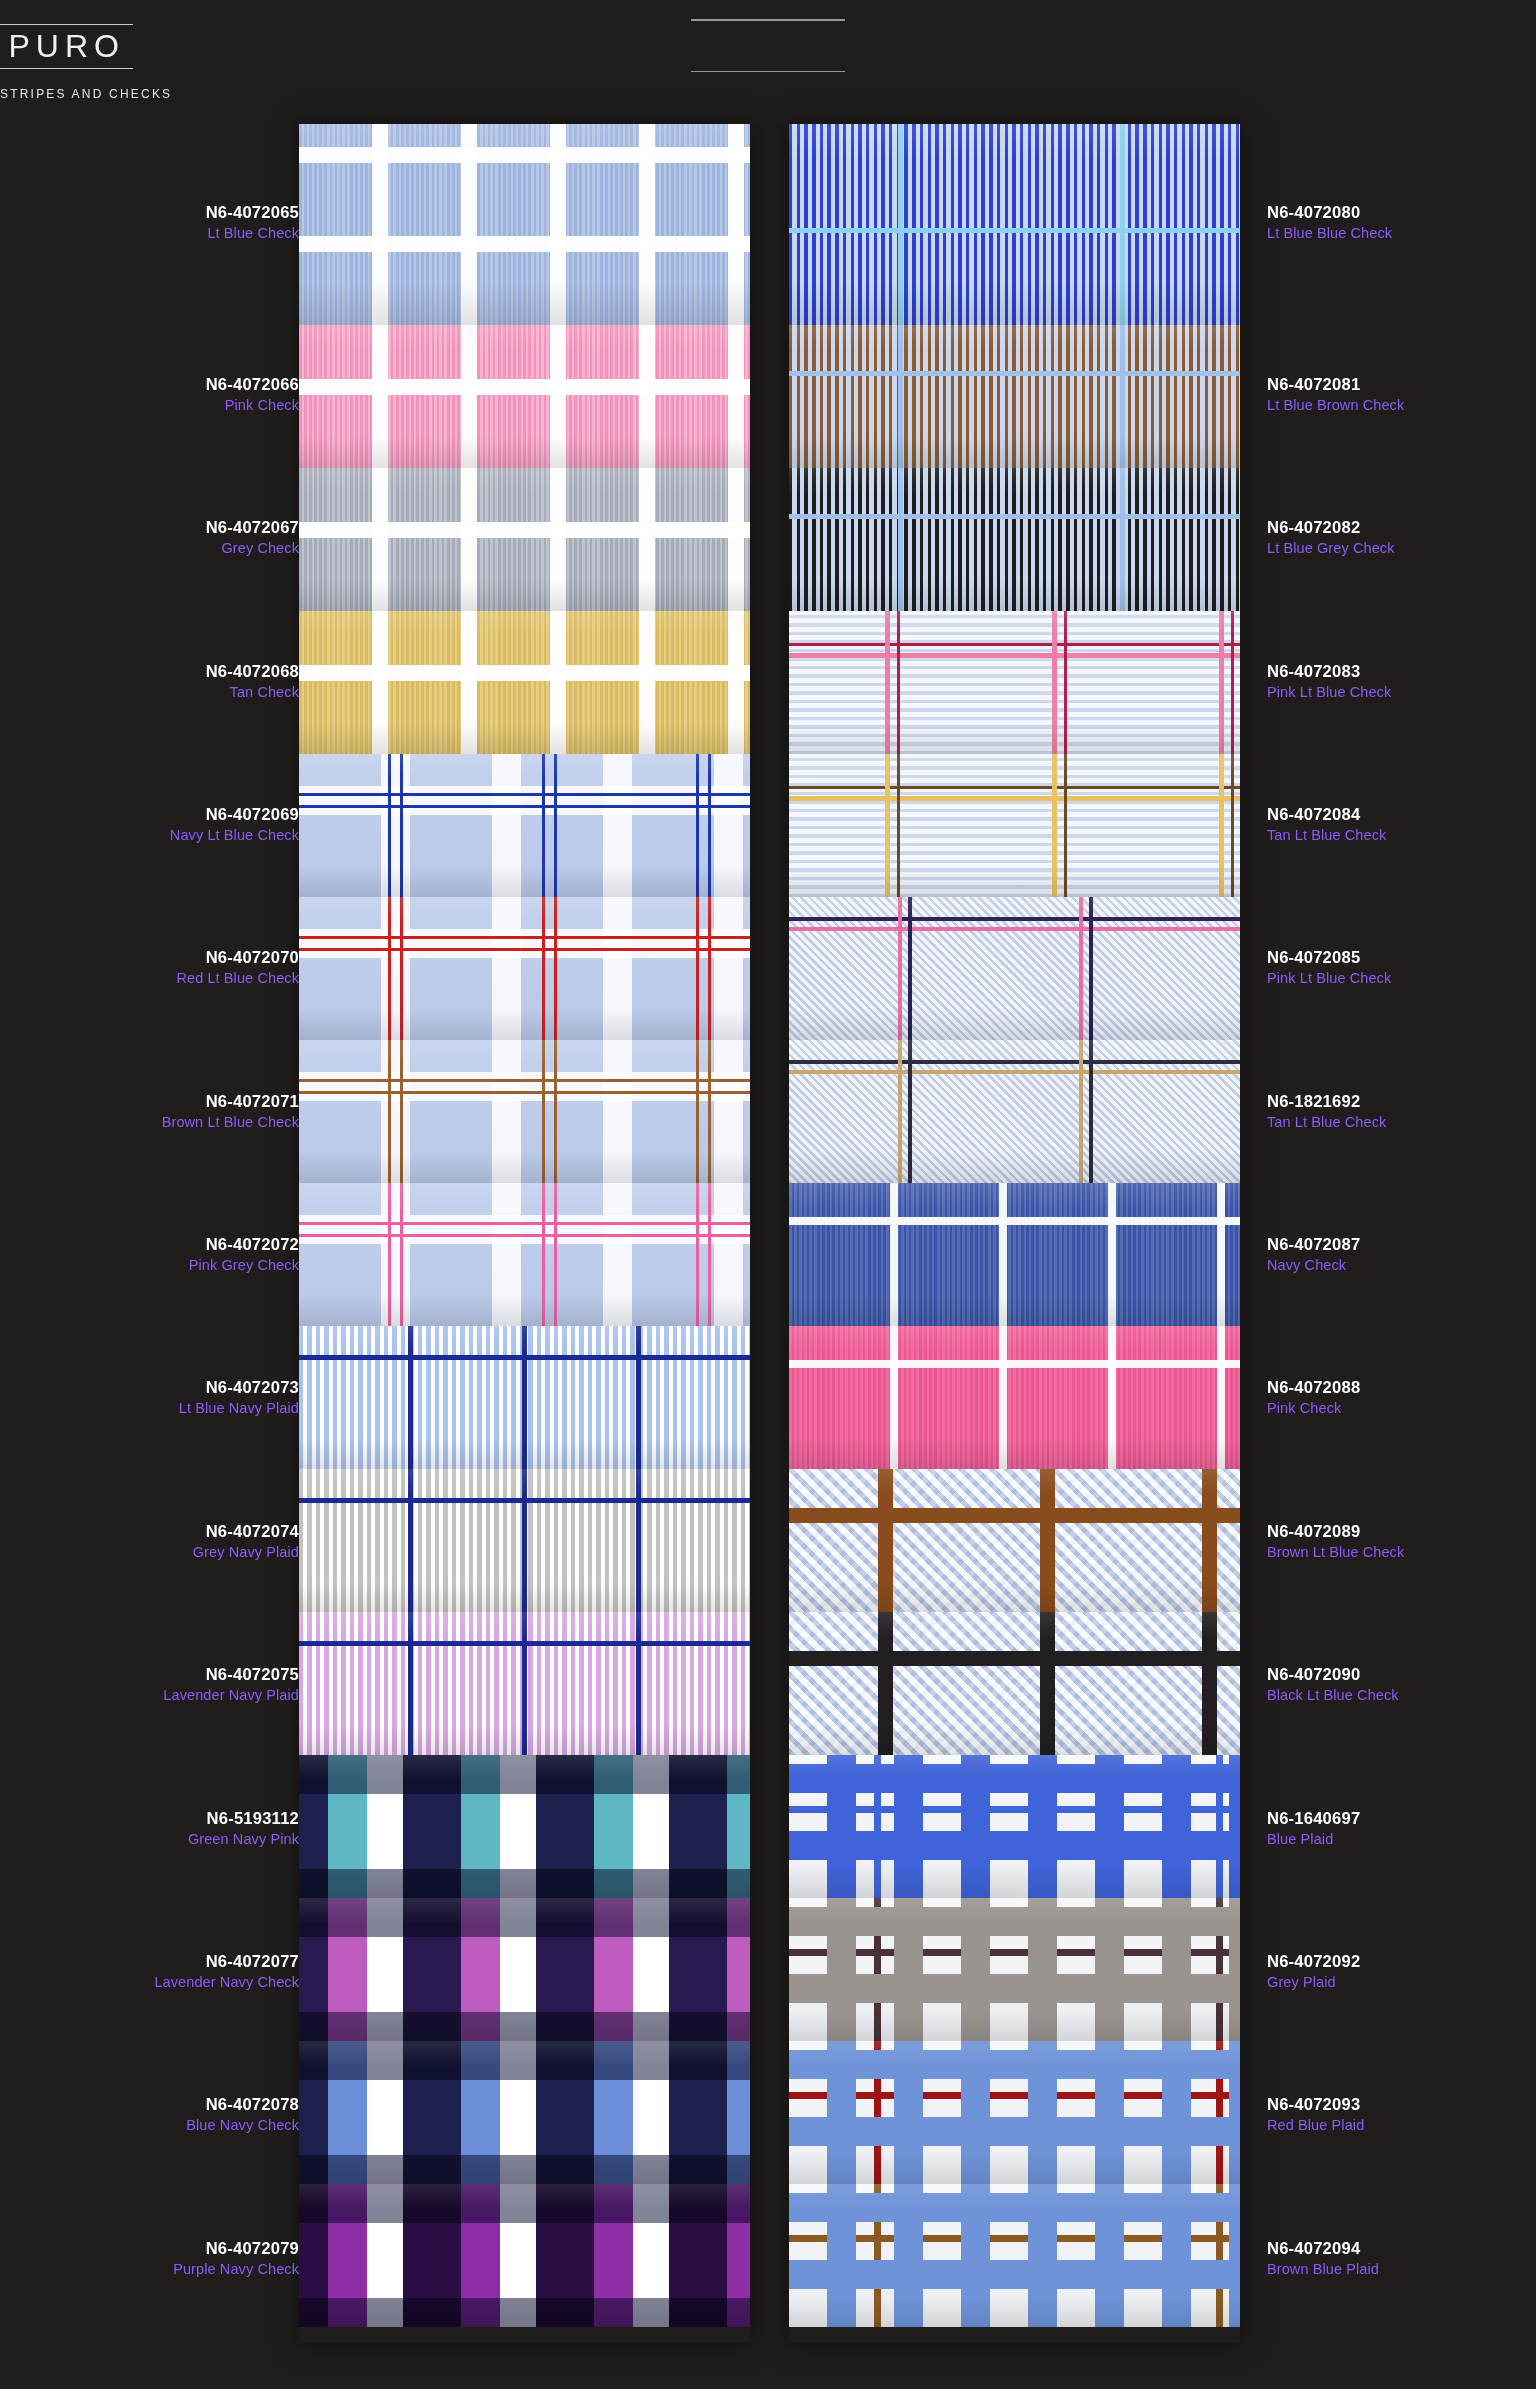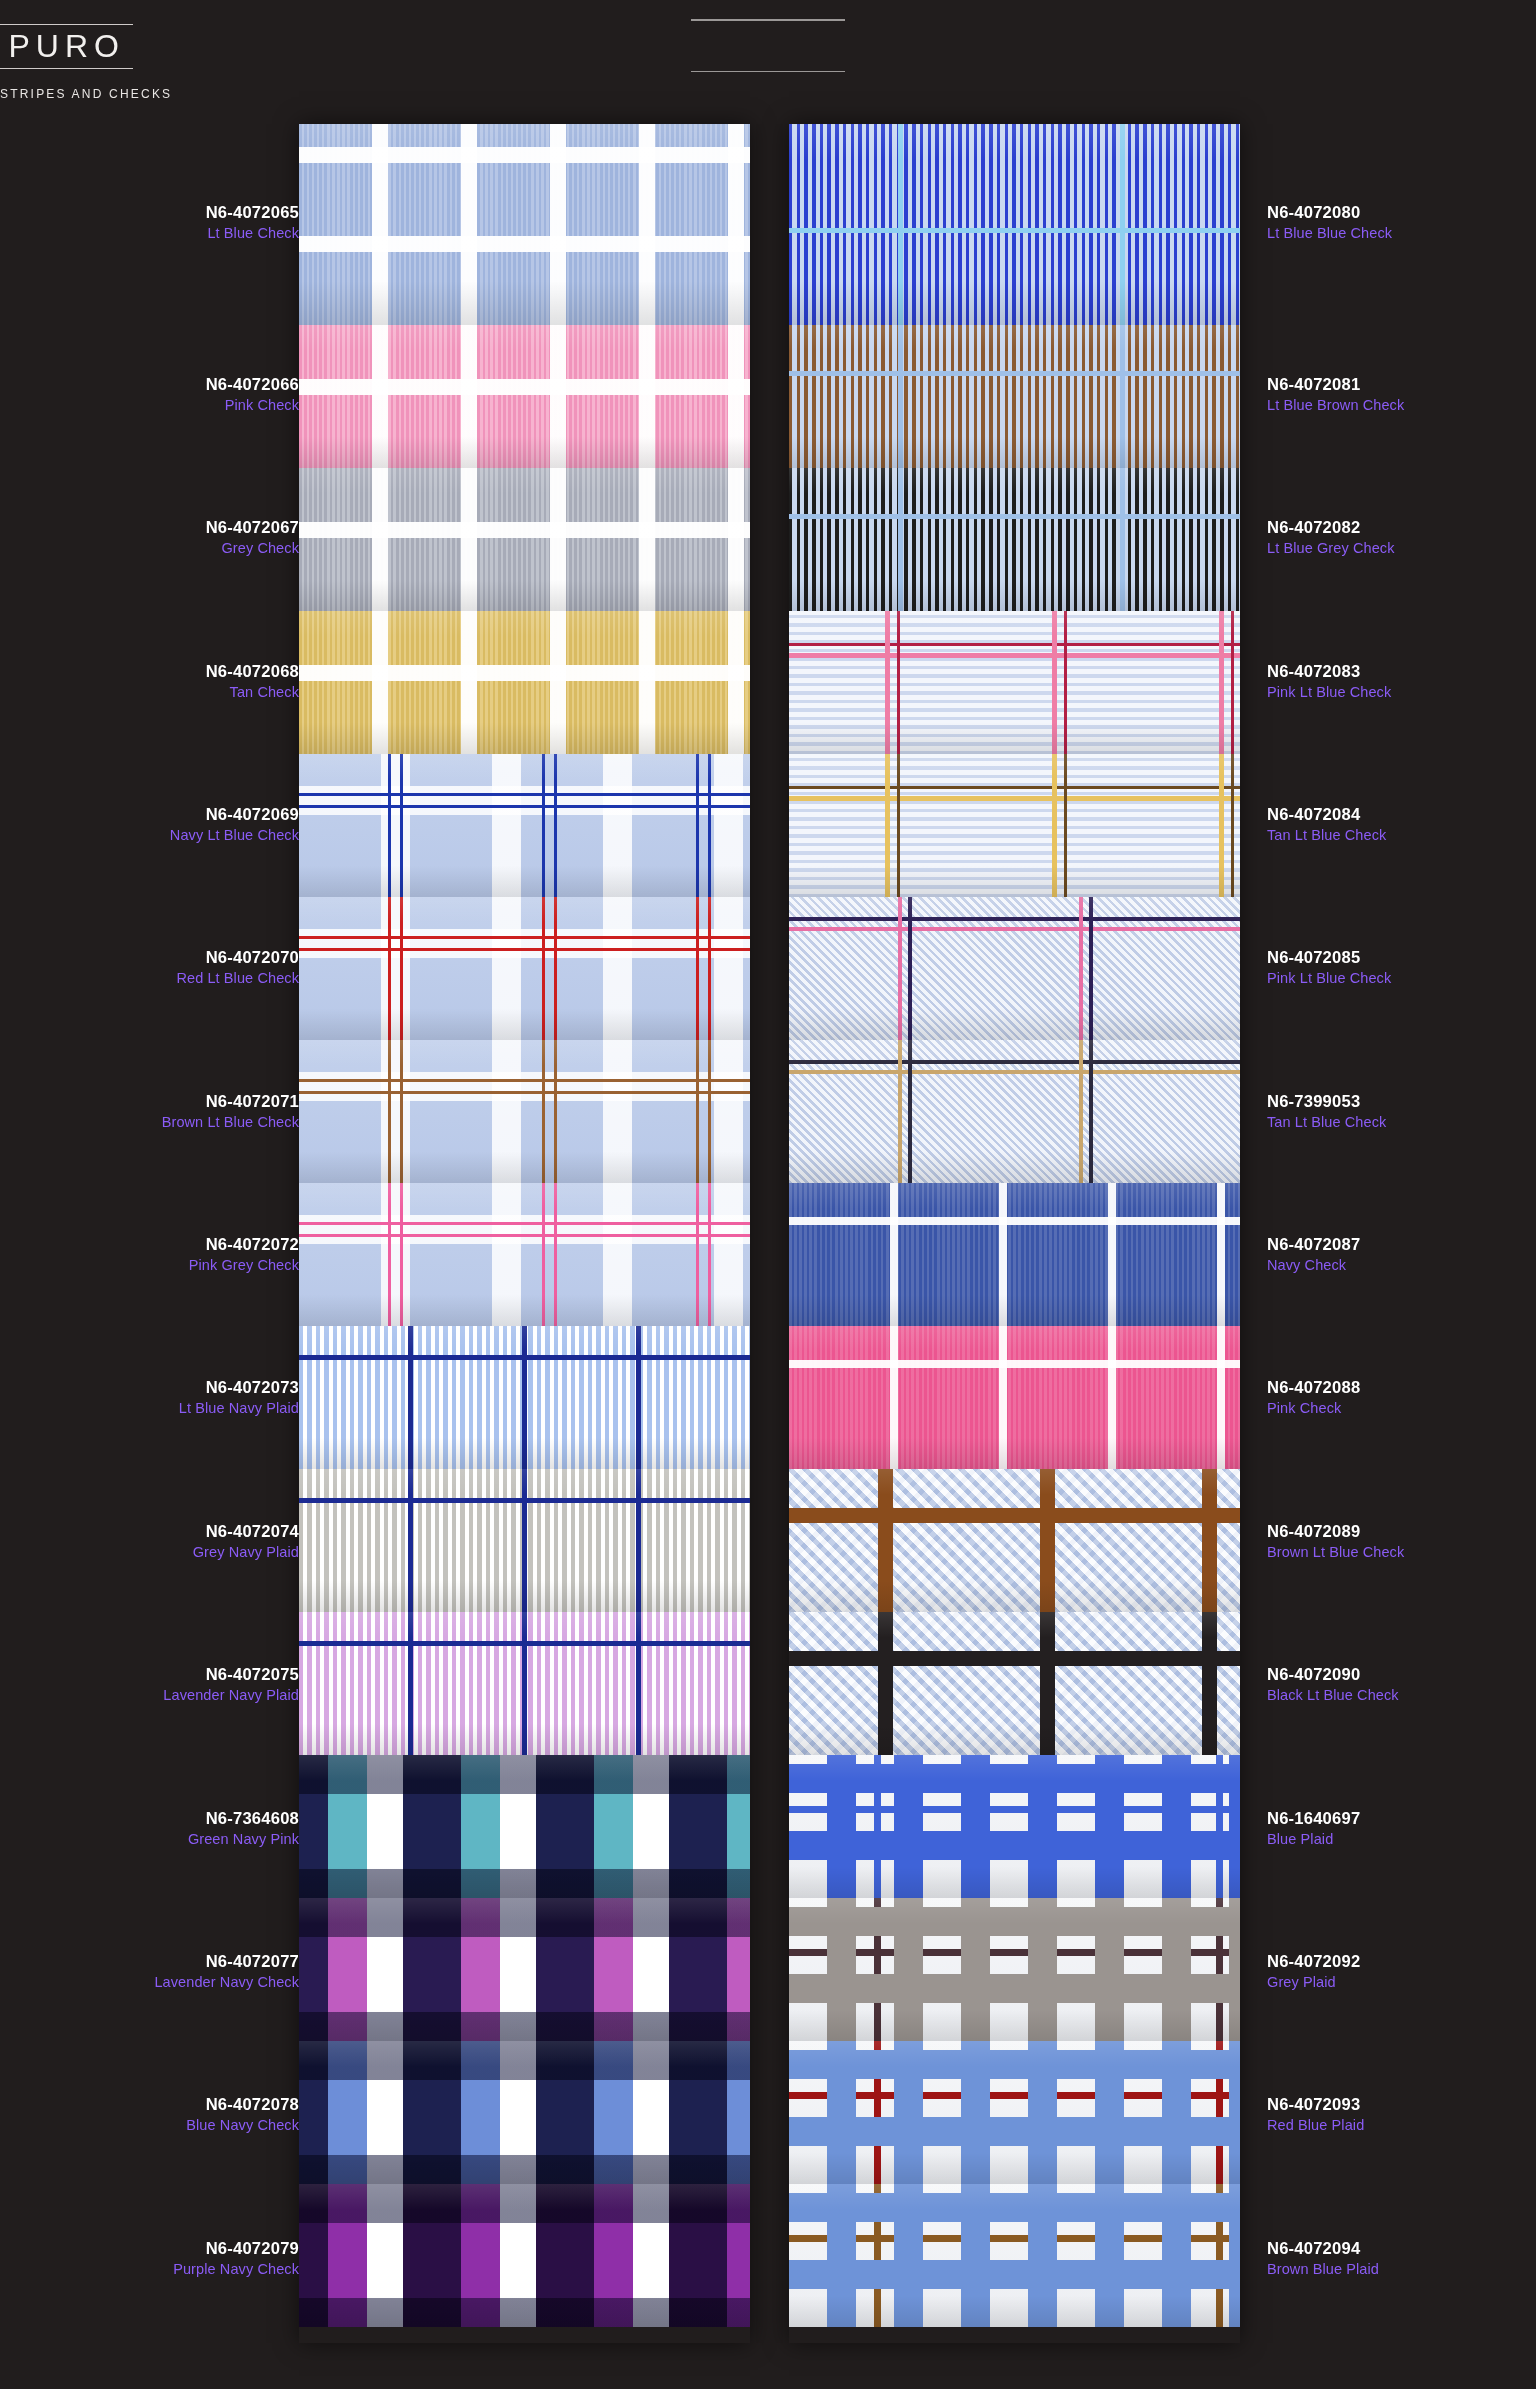--- a/index.html
+++ b/index.html
@@ -197,21 +197,21 @@
       </div>
       <div class="label" style="top: 1398px;">
         <div class="sku">N6-4072074</div>
         <div class="desc">Grey Navy Plaid</div>
       </div>
       <div class="label" style="top: 1541px;">
         <div class="sku">N6-4072075</div>
         <div class="desc">Lavender Navy Plaid</div>
       </div>
       <div class="label" style="top: 1685px;">
-        <div class="sku">N6-7364608</div>
+        <div class="sku">N6-5193112</div>
         <div class="desc">Green Navy Pink</div>
       </div>
       <div class="label" style="top: 1828px;">
         <div class="sku">N6-4072077</div>
         <div class="desc">Lavender Navy Check</div>
       </div>
       <div class="label" style="top: 1971px;">
         <div class="sku">N6-4072078</div>
         <div class="desc">Blue Navy Check</div>
       </div>
@@ -239,21 +239,21 @@
       </div>
       <div class="label" style="top: 681px;">
         <div class="sku">N6-4072084</div>
         <div class="desc">Tan Lt Blue Check</div>
       </div>
       <div class="label" style="top: 824px;">
         <div class="sku">N6-4072085</div>
         <div class="desc">Pink Lt Blue Check</div>
       </div>
       <div class="label" style="top: 968px;">
-        <div class="sku">N6-7399053</div>
+        <div class="sku">N6-1821692</div>
         <div class="desc">Tan Lt Blue Check</div>
       </div>
       <div class="label" style="top: 1111px;">
         <div class="sku">N6-4072087</div>
         <div class="desc">Navy Check</div>
       </div>
       <div class="label" style="top: 1254px;">
         <div class="sku">N6-4072088</div>
         <div class="desc">Pink Check</div>
       </div>

